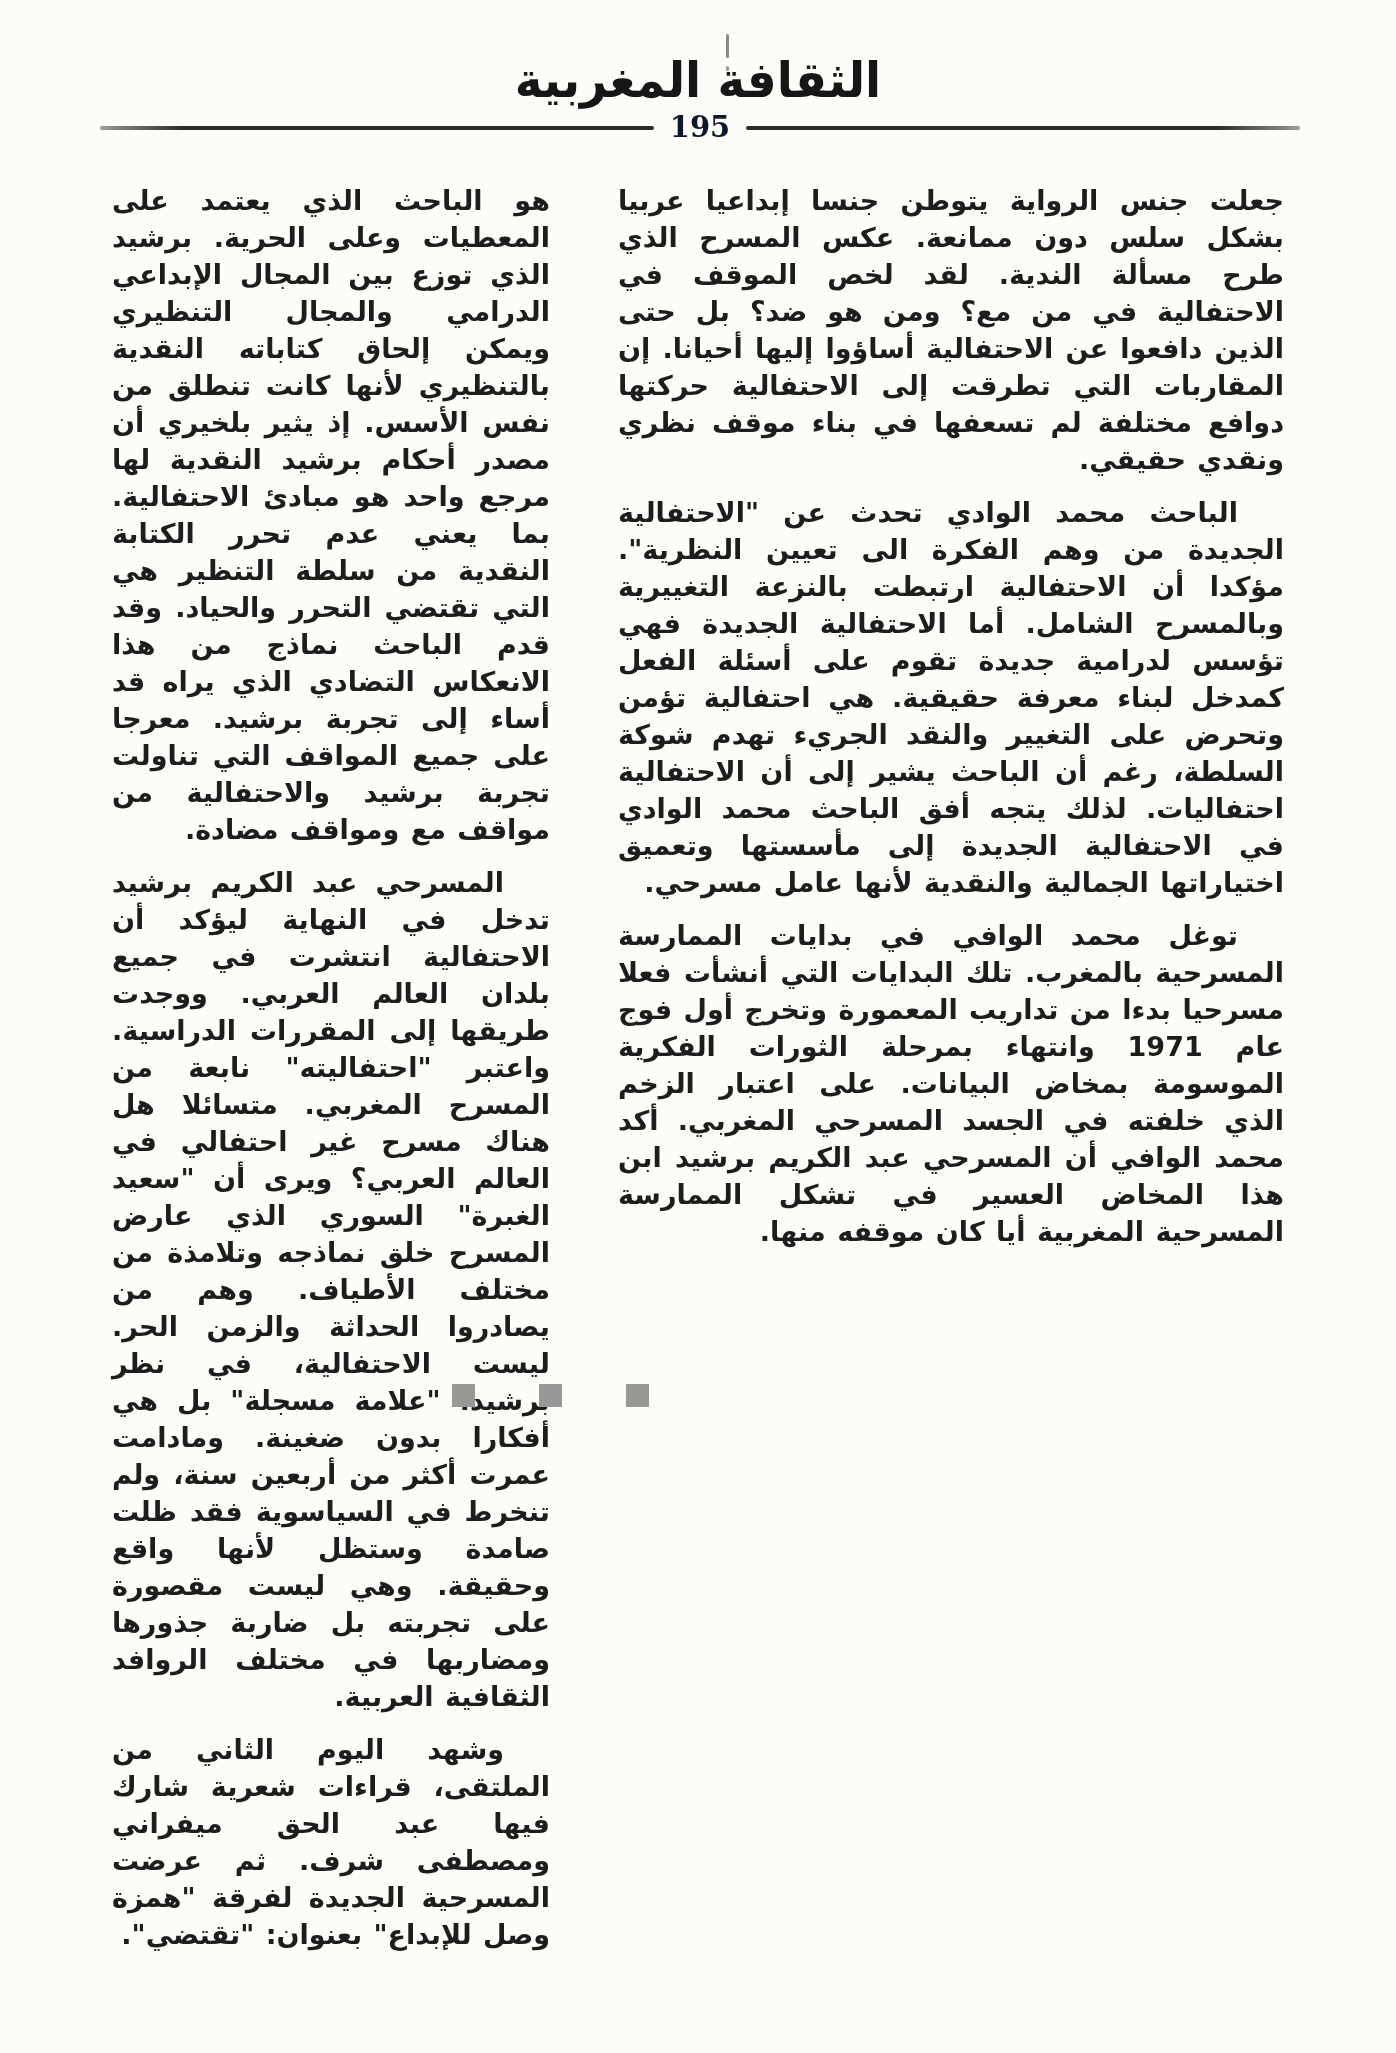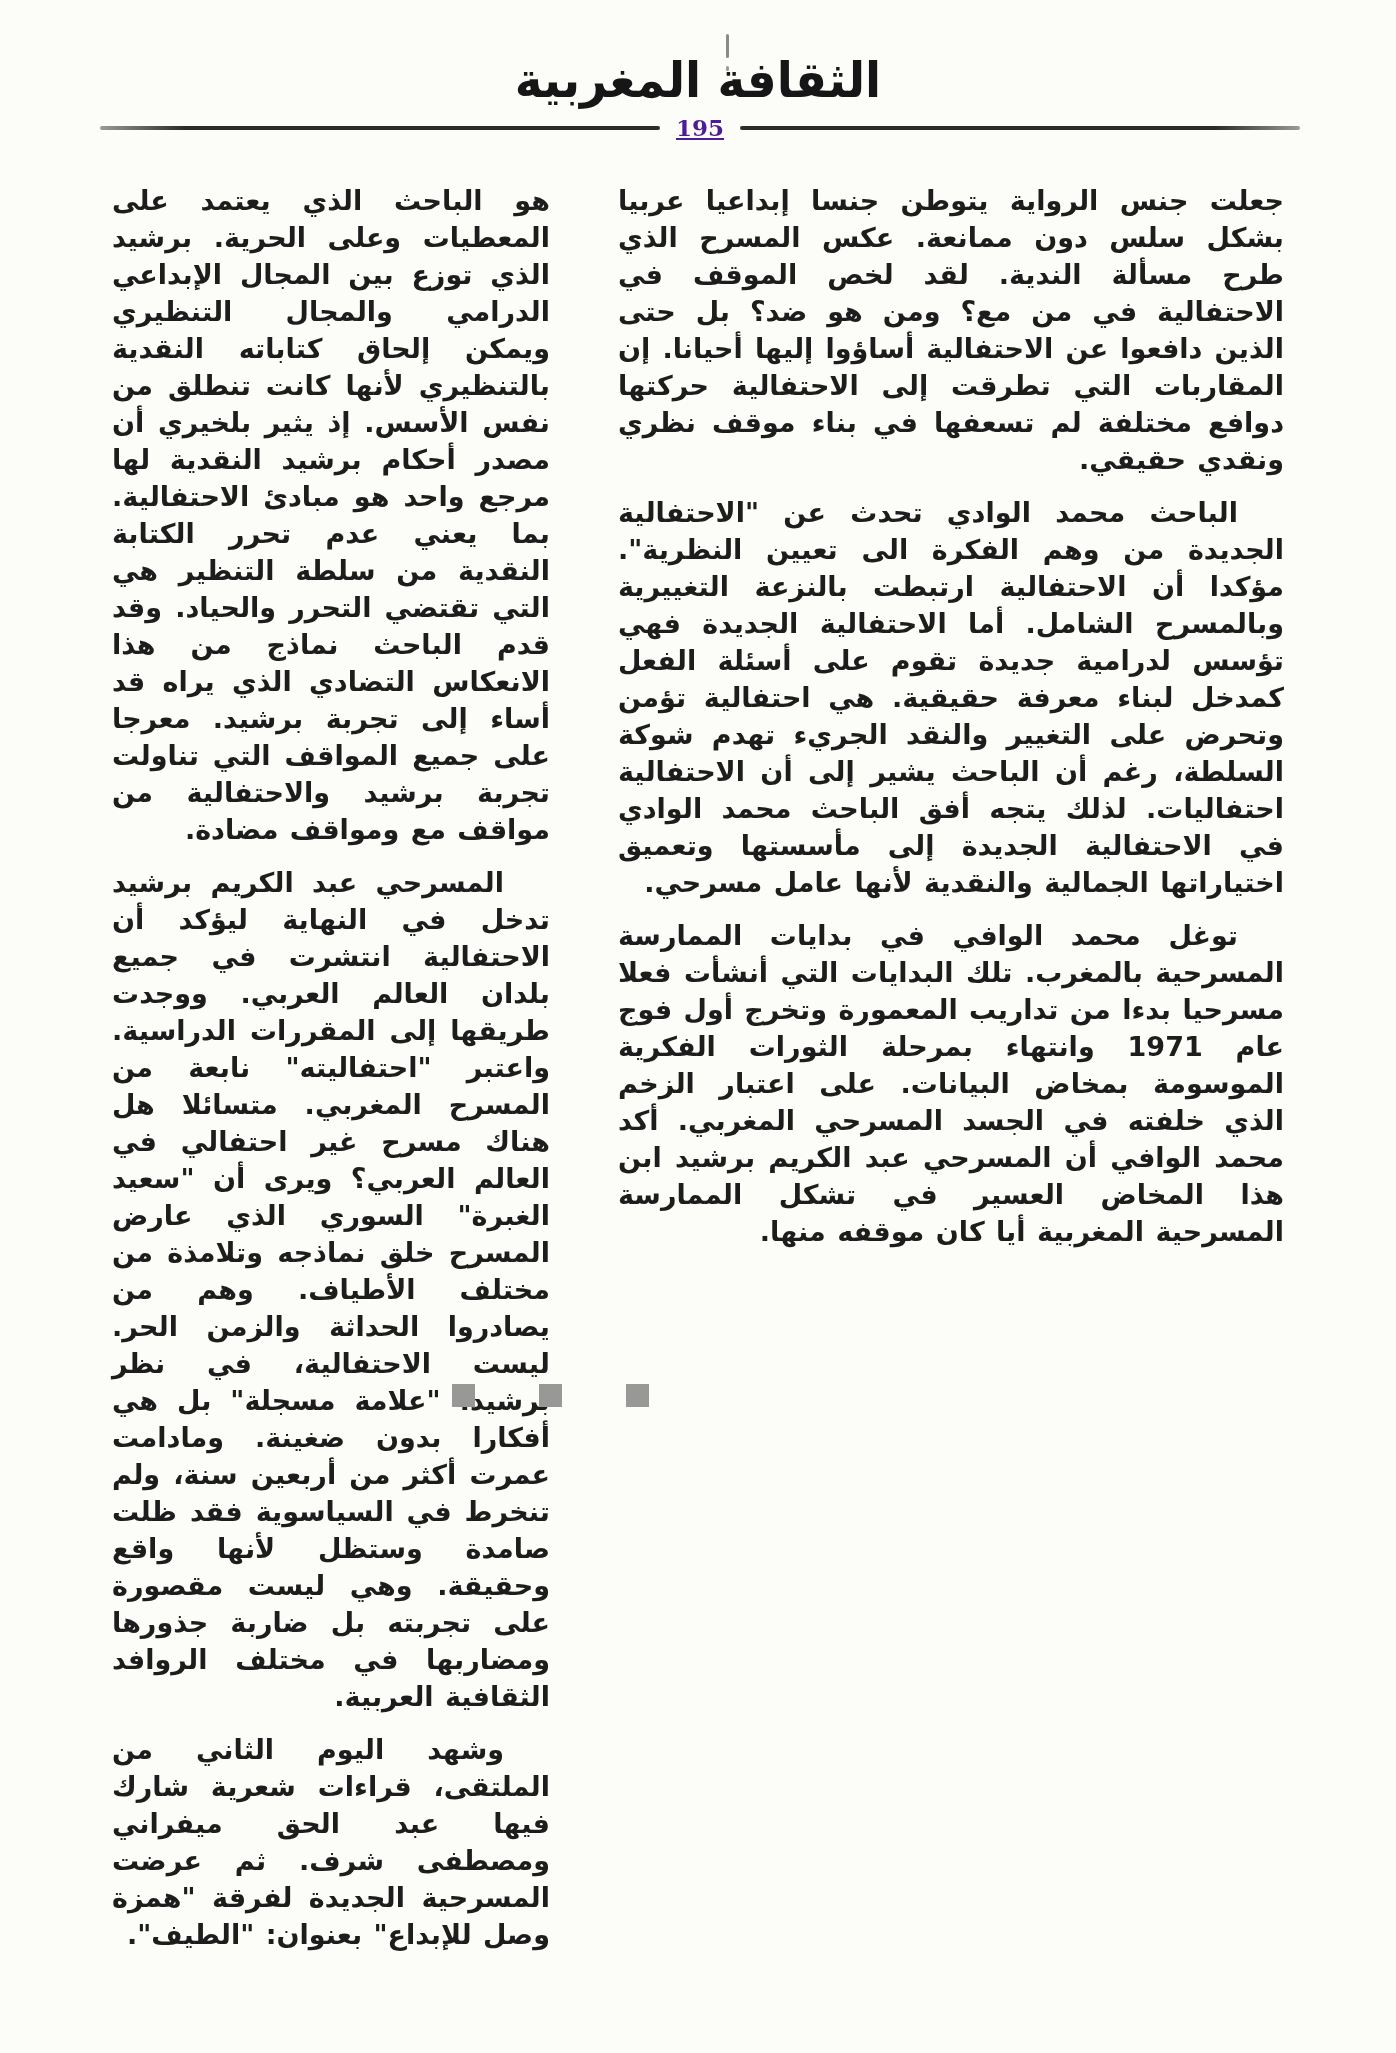--- a/index.html
+++ b/index.html
@@ -73,25 +73,24 @@
     flex: 1;
     height: 4px;
     background: #2c2c2c;
     border-radius: 2px;
   }
   .rule.fade-left  { background: linear-gradient(to left,  #2c2c2c 85%, #9a9a9a 100%); }
   .rule.fade-right { background: linear-gradient(to right, #2c2c2c 85%, #9a9a9a 100%); }
   .page-number {
     font-family: "DejaVu Serif", serif;
     font-weight: bold;
-    font-size: 23px;
-    color: #4c1d95;
+    font-size: 29px;
+    color: #0f172a;
     line-height: 1;
     padding-bottom: 2px;
-    text-decoration: underline;
   }
 
   
   .content {
     position: absolute;
     top: 166px;
     left: 96px;
     right: 96px;
     direction: rtl;
     display: flex;
@@ -151,21 +150,21 @@
 
     <div class="col col-first">
       <p>جعلت جنس الرواية يتوطن جنسا إبداعيا عربيا بشكل سلس دون ممانعة. عكس المسرح الذي طرح مسألة الندية. لقد لخص الموقف في الاحتفالية في من مع؟ ومن هو ضد؟ بل حتى الذين دافعوا عن الاحتفالية أساؤوا إليها أحيانا. إن المقاربات التي تطرقت إلى الاحتفالية حركتها دوافع مختلفة لم تسعفها في بناء موقف نظري ونقدي حقيقي.</p>
       <p class="indent">الباحث محمد الوادي تحدث عن "الاحتفالية الجديدة من وهم الفكرة الى تعيين النظرية". مؤكدا أن الاحتفالية ارتبطت بالنزعة التغييرية وبالمسرح الشامل. أما الاحتفالية الجديدة فهي تؤسس لدرامية جديدة تقوم على أسئلة الفعل كمدخل لبناء معرفة حقيقية. هي احتفالية تؤمن وتحرض على التغيير والنقد الجريء تهدم شوكة السلطة، رغم أن الباحث يشير إلى أن الاحتفالية احتفاليات. لذلك يتجه أفق الباحث محمد الوادي في الاحتفالية الجديدة إلى مأسستها وتعميق اختياراتها الجمالية والنقدية لأنها عامل مسرحي.</p>
       <p class="indent">توغل محمد الوافي في بدايات الممارسة المسرحية بالمغرب. تلك البدايات التي أنشأت فعلا مسرحيا بدءا من تداريب المعمورة وتخرج أول فوج عام 1971 وانتهاء بمرحلة الثورات الفكرية الموسومة بمخاض البيانات. على اعتبار الزخم الذي خلفته في الجسد المسرحي المغربي. أكد محمد الوافي أن المسرحي عبد الكريم برشيد ابن هذا المخاض العسير في تشكل الممارسة المسرحية المغربية أيا كان موقفه منها.</p>
     </div>
 
     <div class="col col-second">
       <p>هو الباحث الذي يعتمد على المعطيات وعلى الحرية. برشيد الذي توزع بين المجال الإبداعي الدرامي والمجال التنظيري ويمكن إلحاق كتاباته النقدية بالتنظيري لأنها كانت تنطلق من نفس الأسس. إذ يثير بلخيري أن مصدر أحكام برشيد النقدية لها مرجع واحد هو مبادئ الاحتفالية. بما يعني عدم تحرر الكتابة النقدية من سلطة التنظير هي التي تقتضي التحرر والحياد. وقد قدم الباحث نماذج من هذا الانعكاس التضادي الذي يراه قد أساء إلى تجربة برشيد. معرجا على جميع المواقف التي تناولت تجربة برشيد والاحتفالية من مواقف مع ومواقف مضادة.</p>
       <p class="indent">المسرحي عبد الكريم برشيد تدخل في النهاية ليؤكد أن الاحتفالية انتشرت في جميع بلدان العالم العربي. ووجدت طريقها إلى المقررات الدراسية. واعتبر "احتفاليته" نابعة من المسرح المغربي. متسائلا هل هناك مسرح غير احتفالي في العالم العربي؟ ويرى أن "سعيد الغبرة" السوري الذي عارض المسرح خلق نماذجه وتلامذة من مختلف الأطياف. وهم من يصادروا الحداثة والزمن الحر. ليست الاحتفالية، في نظر برشيد، "علامة مسجلة" بل هي أفكارا بدون ضغينة. ومادامت عمرت أكثر من أربعين سنة، ولم تنخرط في السياسوية فقد ظلت صامدة وستظل لأنها واقع وحقيقة. وهي ليست مقصورة على تجربته بل ضاربة جذورها ومضاربها في مختلف الروافد الثقافية العربية.</p>
-      <p class="indent">وشهد اليوم الثاني من الملتقى، قراءات شعرية شارك فيها عبد الحق ميفراني ومصطفى شرف. ثم عرضت المسرحية الجديدة لفرقة "همزة وصل للإبداع" بعنوان: "الطيف".</p>
+      <p class="indent">وشهد اليوم الثاني من الملتقى، قراءات شعرية شارك فيها عبد الحق ميفراني ومصطفى شرف. ثم عرضت المسرحية الجديدة لفرقة "همزة وصل للإبداع" بعنوان: "تقتضي".</p>
     </div>
 
   </div>
 
   <div class="footer-squares">
     <span class="square"></span>
     <span class="square"></span>
     <span class="square"></span>
   </div>
 

